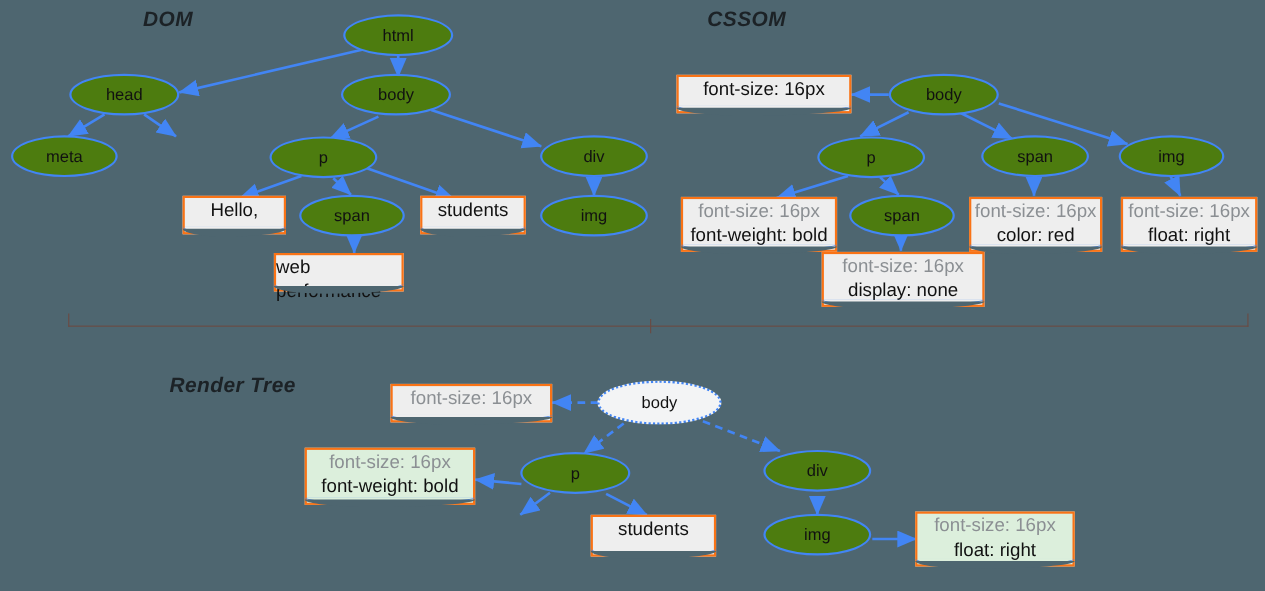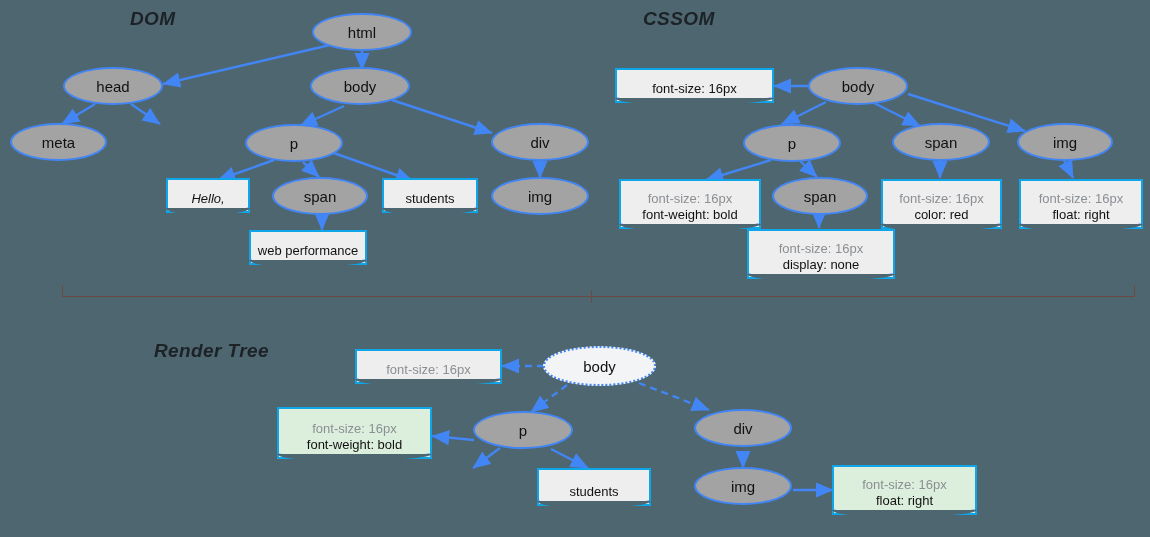--- a/index.html
+++ b/index.html
@@ -36,45 +36,45 @@
   }
 
   
   .node {
     position: absolute;
     display: flex;
     align-items: center;
     justify-content: center;
     box-sizing: border-box;
     border-radius: 50%;
-    background: #a3a3a3;
+    background: #4d7c0f;
     border: 2px solid #4285f4;
     color: #111111;
     font-size: 15px;
     font-family: "Liberation Sans", sans-serif;
     z-index: 3;
   }
   .node.ghost {
     background: #f3f4f5;
     border: 2px dotted #4285f4;
   }
 
   
   .box {
     position: absolute;
     box-sizing: border-box;
     background: #eeeeee;
-    border: 2px solid #0ea5e9;
+    border: 2px solid #f97316;
     color: #111111;
-    font-size: 13px;
+    font-size: 17px;
     font-family: "Liberation Sans", sans-serif;
     display: flex;
     flex-direction: column;
     align-items: center;
-    justify-content: flex-end;
+    justify-content: flex-start;
     line-height: 1.28;
     z-index: 3;
     padding-bottom: 3px;
   }
   .box.green { background: #dcefdc; }
   .box .muted { color: #8b8f93; }
   .box .strong { color: #111111; }
   
   .box::after {
     content: "";
@@ -168,21 +168,21 @@
 
   <div class="node" style="left:312px; top:13px; width:100px; height:38px;">html</div>
   <div class="node" style="left:63px; top:67px; width:100px; height:38px;">head</div>
   <div class="node" style="left:310px; top:67px; width:100px; height:38px;">body</div>
   <div class="node" style="left:10px; top:123px; width:97px; height:38px;">meta</div>
   <div class="node" style="left:245px; top:124px; width:98px; height:38px;">p</div>
   <div class="node" style="left:491px; top:123px; width:98px; height:38px;">div</div>
   <div class="node" style="left:272px; top:177px; width:96px; height:38px;">span</div>
   <div class="node" style="left:491px; top:177px; width:98px; height:38px;">img</div>
 
-  <div class="box" style="left:166px; top:178px; width:84px; height:35px;font-style:italic;">
+  <div class="box" style="left:166px; top:178px; width:94px; height:35px;">
     <span>Hello,</span>
   </div>
   <div class="box" style="left:382px; top:178px; width:96px; height:35px;">
     <span>students</span>
   </div>
   <div class="box" style="left:249px; top:230px; width:118px; height:35px;">
     <span>web performance</span>
   </div>
 
   <div class="node" style="left:808px; top:67px; width:100px; height:38px;">body</div>

